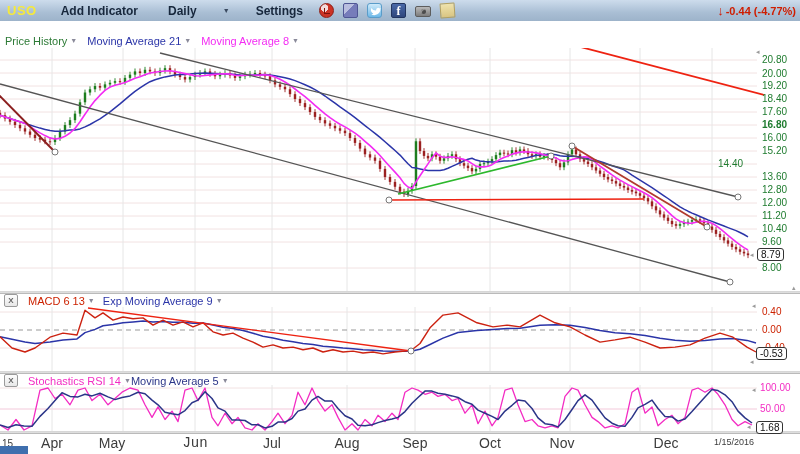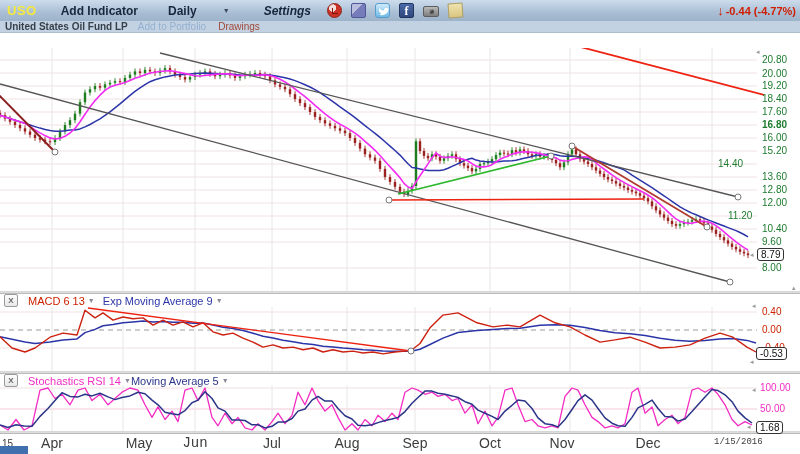--- a/index.html
+++ b/index.html
@@ -48,59 +48,68 @@
   .ph-stoch{color:#f32cc3;margin-left:10px;} .ph-ma5{color:#2b3588;}
   
   .ylab{position:absolute;font-size:10px;white-space:nowrap;}
   .ylab.price{color:#1e7b2e;}
   .ylab.macd{color:#cc2200;}
   .ylab.stoch{color:#f32cc3;}
   .valbox{position:absolute;font-size:10px;color:#111;background:#fff;border:1px solid #333;border-radius:3px;
     padding:0 3px;line-height:11px;}
   .xlab{position:absolute;font-size:14px;color:#3c3c3c;width:44px;text-align:center;}
   .yearlab{position:absolute;font-size:10px;color:#3c3c3c;}
-  .datelab{position:absolute;font-size:9px;color:#3c3c3c;font-family:Liberation Mono, monospace;}
+  .datelab{position:absolute;font-size:9px;color:#3c3c3c;}
   .tri{position:absolute;font-size:7px;color:#9a9a9a;line-height:7px;cursor:pointer;}
   .cornerblue{position:absolute;left:0;top:446px;width:28px;height:8px;background:#3f6fae;}
 </style>
 </head>
 <body>
 
 <div class="screen">
 
   <div class="toolbar">
     <span class="tb-sym">USO</span>
     <span class="tb-item">Add Indicator</span>
     <span class="tb-item" style="margin-left:30px;">Daily</span>
     <span class="caret">▼</span>
-    <span class="tb-item" style="margin-left:34px;font-style:italic;">Settings</span>
+    <span class="tb-item" style="margin-left:26px;">Settings</span>
     <span class="tb-icons">
       <span class="ic ic-clock"></span>
       <span class="ic ic-cube"></span>
       <span class="ic ic-tw">
         <svg width="15" height="15" viewBox="0 0 15 15">
             <path d="M13 4.2c-.4.2-.8.3-1.2.4a2.1 2.1 0 0 0-3.7 1.4v.5A5 5 0 0 1 3.4 4s-1.8 3.6 1.9 5.4c-.9.7-2.1.8-2.1.8a6 6 0 0 0 9.2-5.1c.4-.3.8-.8 1-1.3z" fill="#fff"></path>
           </svg>
       </span>
       <span class="ic ic-fb">f</span>
       <span class="ic ic-cam"></span>
       <span class="ic ic-note"></span>
     </span>
     <span class="quote">
       <span class="dn-arrow">↓</span>
       <span>-0.44 (-4.77%)</span>
     </span>
   </div>
 
-  <div class="subbar">
-    <span class="sb-name">United States Oil Fund LP</span>
-    <span class="sb-port">Add to Portfolio</span>
-    <span class="sb-draw">Drawings</span>
+
+  <div class="legend">
+    <span class="lg-item lg-ph">
+      <span>Price History</span>
+      <span class="caret-sm">▼</span>
+    </span>
+    <span class="lg-item lg-ma21">
+      <span>Moving Average 21</span>
+      <span class="caret-sm">▼</span>
+    </span>
+    <span class="lg-item lg-ma8">
+      <span>Moving Average 8</span>
+      <span class="caret-sm">▼</span>
+    </span>
   </div>
-
 
   <svg class="panel" id="svg-price" style="top:48px;" width="800" height="243">
       <g>
         <line x1="0" y1="12.024999999999974" x2="757" y2="12.024999999999974" stroke="#f2e2e2" stroke-width="1"></line>
         <line x1="0" y1="25.024999999999984" x2="757" y2="25.024999999999984" stroke="#f2e2e2" stroke-width="1"></line>
         <line x1="0" y1="38.025" x2="757" y2="38.025" stroke="#f2e2e2" stroke-width="1"></line>
         <line x1="0" y1="51.025000000000006" x2="757" y2="51.025000000000006" stroke="#f2e2e2" stroke-width="1"></line>
         <line x1="0" y1="64.02499999999996" x2="757" y2="64.02499999999996" stroke="#f2e2e2" stroke-width="1"></line>
         <line x1="0" y1="77.02499999999998" x2="757" y2="77.02499999999998" stroke="#f2e2e2" stroke-width="1"></line>
         <line x1="0" y1="90.02499999999999" x2="757" y2="90.02499999999999" stroke="#f2e2e2" stroke-width="1"></line>
@@ -549,41 +558,41 @@
       <span class="ylab price" style="left: 762px; top: 80.025px;">19.20</span>
       <span class="ylab price" style="left: 762px; top: 93.025px;">18.40</span>
       <span class="ylab price" style="left: 762px; top: 106.025px;">17.60</span>
       <span class="ylab price" style="left: 762px; top: 119.025px; font-weight: bold;">16.80</span>
       <span class="ylab price" style="left: 762px; top: 132.025px;">16.00</span>
       <span class="ylab price" style="left: 762px; top: 145.025px;">15.20</span>
       <span class="ylab price" style="left: 718px; top: 158.025px;">14.40</span>
       <span class="ylab price" style="left: 762px; top: 171.025px;">13.60</span>
       <span class="ylab price" style="left: 762px; top: 184.025px;">12.80</span>
       <span class="ylab price" style="left: 762px; top: 197.025px;">12.00</span>
-      <span class="ylab price" style="left: 728px; top: 210.025px;">11.20</span>
+      <span class="ylab price" style="left: 762px; top: 210.025px;">11.20</span>
       <span class="ylab price" style="left: 762px; top: 223.025px;">10.40</span>
       <span class="ylab price" style="left: 762px; top: 236.025px;">9.60</span>
       <span class="ylab price" style="left: 762px; top: 262.025px;">8.00</span>
       <span class="valbox" style="left: 757px; top: 248.188px;">8.79</span>
       <span class="ylab macd" style="left: 762px; top: 306px;">0.40</span>
       <span class="ylab macd" style="left: 762px; top: 324px;">0.00</span>
       <span class="ylab macd" style="left: 762px; top: 342px;">-0.40</span>
       <span class="valbox" style="left: 756px; top: 346.85px;">-0.53</span>
       <span class="ylab stoch" style="left: 760px; top: 382px;">100.00</span>
       <span class="ylab stoch" style="left: 760px; top: 403px;">50.00</span>
       <span class="valbox" style="left: 756px; top: 421px;">1.68</span>
       <span class="xlab" style="left: 30px; top: 435px;">Apr</span>
-      <span class="xlab" style="left: 117px; top: 435px;">May</span>
+      <span class="xlab" style="left: 90px; top: 435px;">May</span>
       <span class="xlab" style="left: 173px; top: 435px; font-family: Liberation Mono, monospace;">Jun</span>
       <span class="xlab" style="left: 250px; top: 435px;">Jul</span>
       <span class="xlab" style="left: 325px; top: 435px;">Aug</span>
       <span class="xlab" style="left: 393px; top: 435px;">Sep</span>
       <span class="xlab" style="left: 468px; top: 435px;">Oct</span>
       <span class="xlab" style="left: 540px; top: 435px;">Nov</span>
-      <span class="xlab" style="left: 626px; top: 435px;">Dec</span>
+      <span class="xlab" style="left: 644px; top: 435px;">Dec</span>
       <span class="yearlab" style="left: 2px; top: 438px;">15</span>
       <span class="datelab" style="left: 714px; top: 437px;">1/15/2016</span>
       <span class="tri" style="left: 756px; top: 48px;">◂</span>
       <span class="tri" style="left: 750px; top: 251px;">◂</span>
       <span class="tri" style="left: 792px; top: 284px;">▴</span>
       <span class="tri" style="left: 752px; top: 302px;">◂</span>
       <span class="tri" style="left: 750px; top: 358px;">◂</span>
       <span class="tri" style="left: 752px; top: 386px;">◂</span>
       <span class="tri" style="left: 747px; top: 423px;">◂</span>
     </div>

